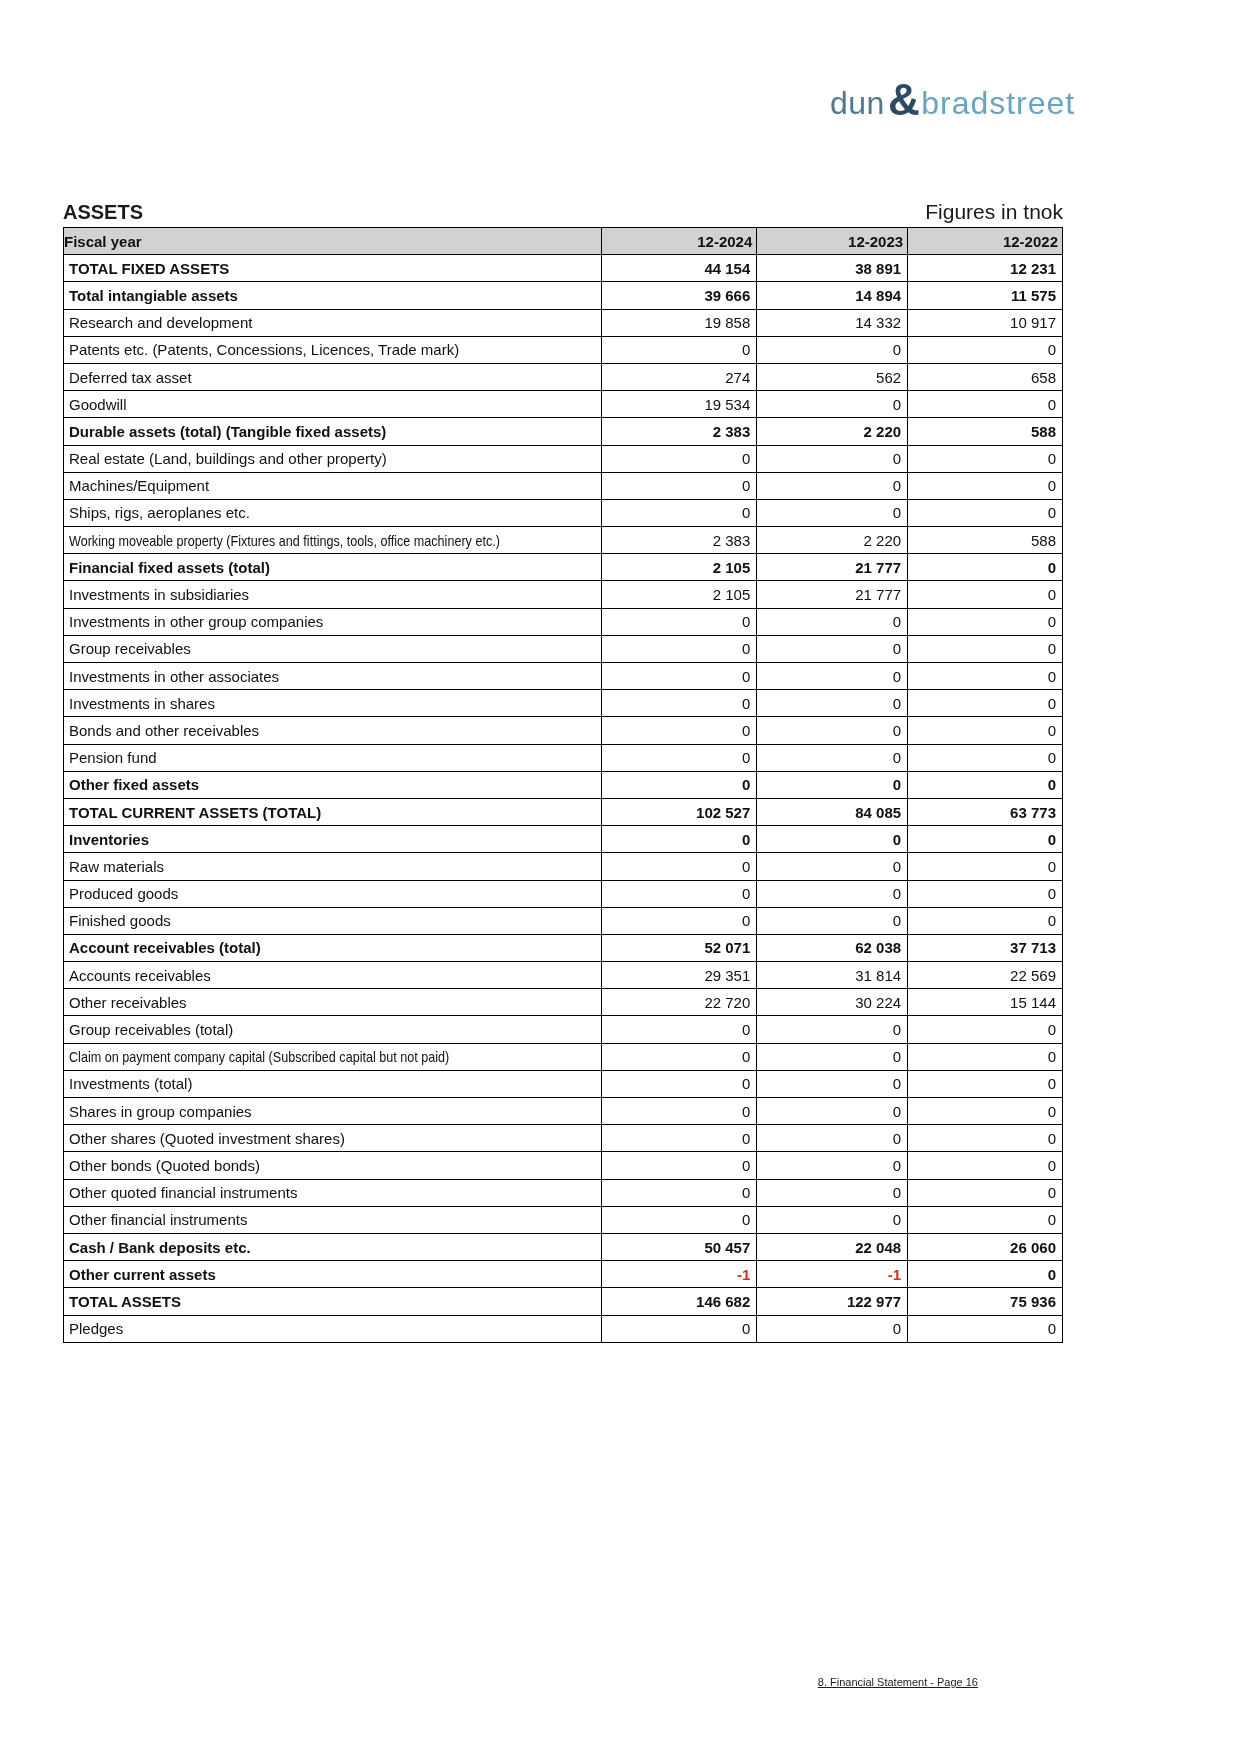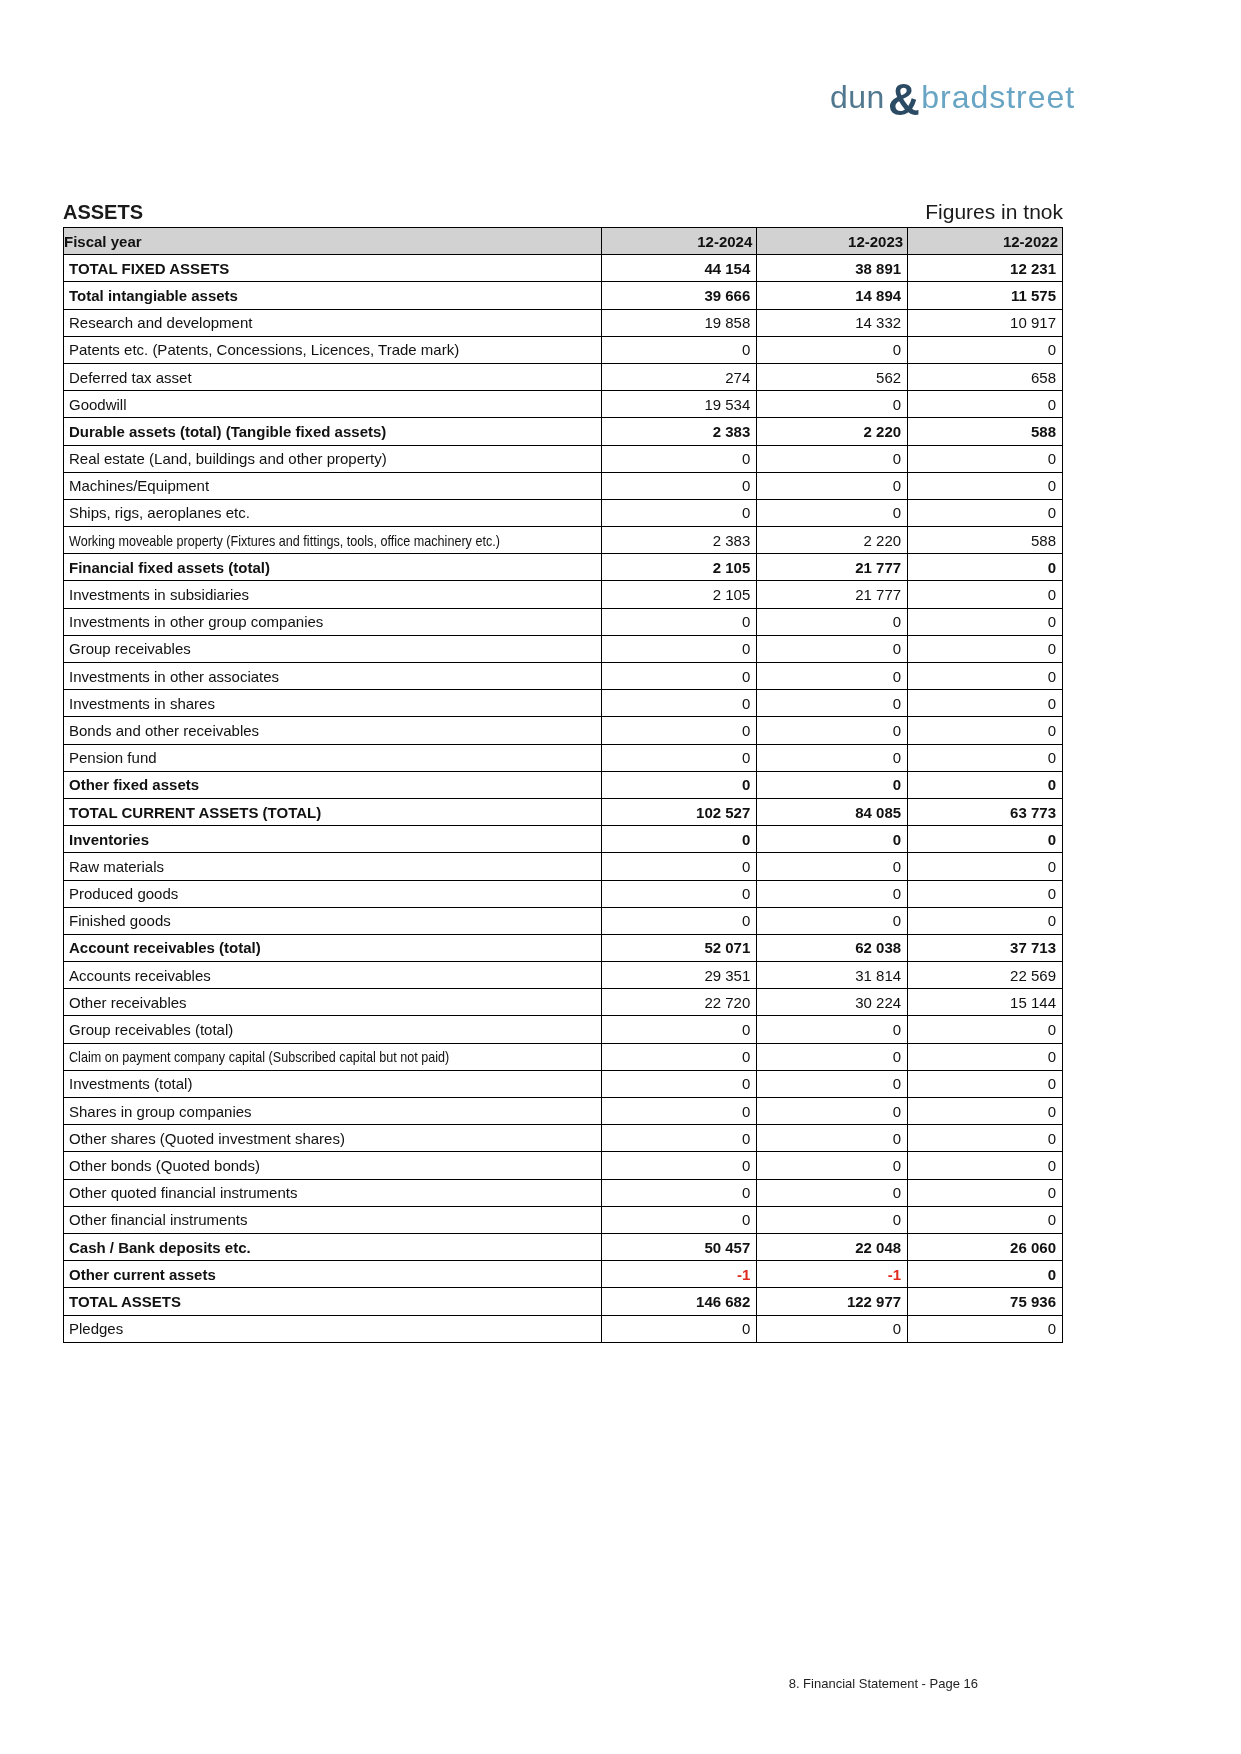--- a/index.html
+++ b/index.html
@@ -8,21 +8,21 @@
     width: 1241px; height: 1754px;
     position: relative;
     font-family: "Liberation Sans", "DejaVu Sans", sans-serif;
     color: #111111;
   }
 
   
   .logo {
     position: absolute;
     top: 72px; left: 830px;
-    display: flex; align-items: center;
+    display: flex; align-items: flex-end;
     font-size: 32px; letter-spacing: 0.5px;
     white-space: nowrap;
   }
   .logo .dun  { color: var(--logo-dun); font-weight: 400; }
   .logo .amp  {
     color: var(--logo-amp);
     font-size: 44px; font-weight: 600;
     margin: 0 1px 0 3px;
     position: relative; top: 3px;
   }
@@ -88,21 +88,21 @@
     transform: scaleX(0.84);
     transform-origin: 0 50%;
   }
   .assets-table td.negative { color: var(--negative-red); }
 
   
   .footer {
     position: absolute;
     top: 1676px; left: 63px; width: 915px;
     text-align: right;
-    font-size: 13px; color: #1f1f1f;
+    font-size: 11px; color: #1f1f1f; text-decoration: underline;
   }
 </style>
 </head>
 <body>
 
 <div class="logo">
   <span class="dun">dun</span>
   <span class="amp">&amp;</span>
   <span class="brad">bradstreet</span>
 </div>

